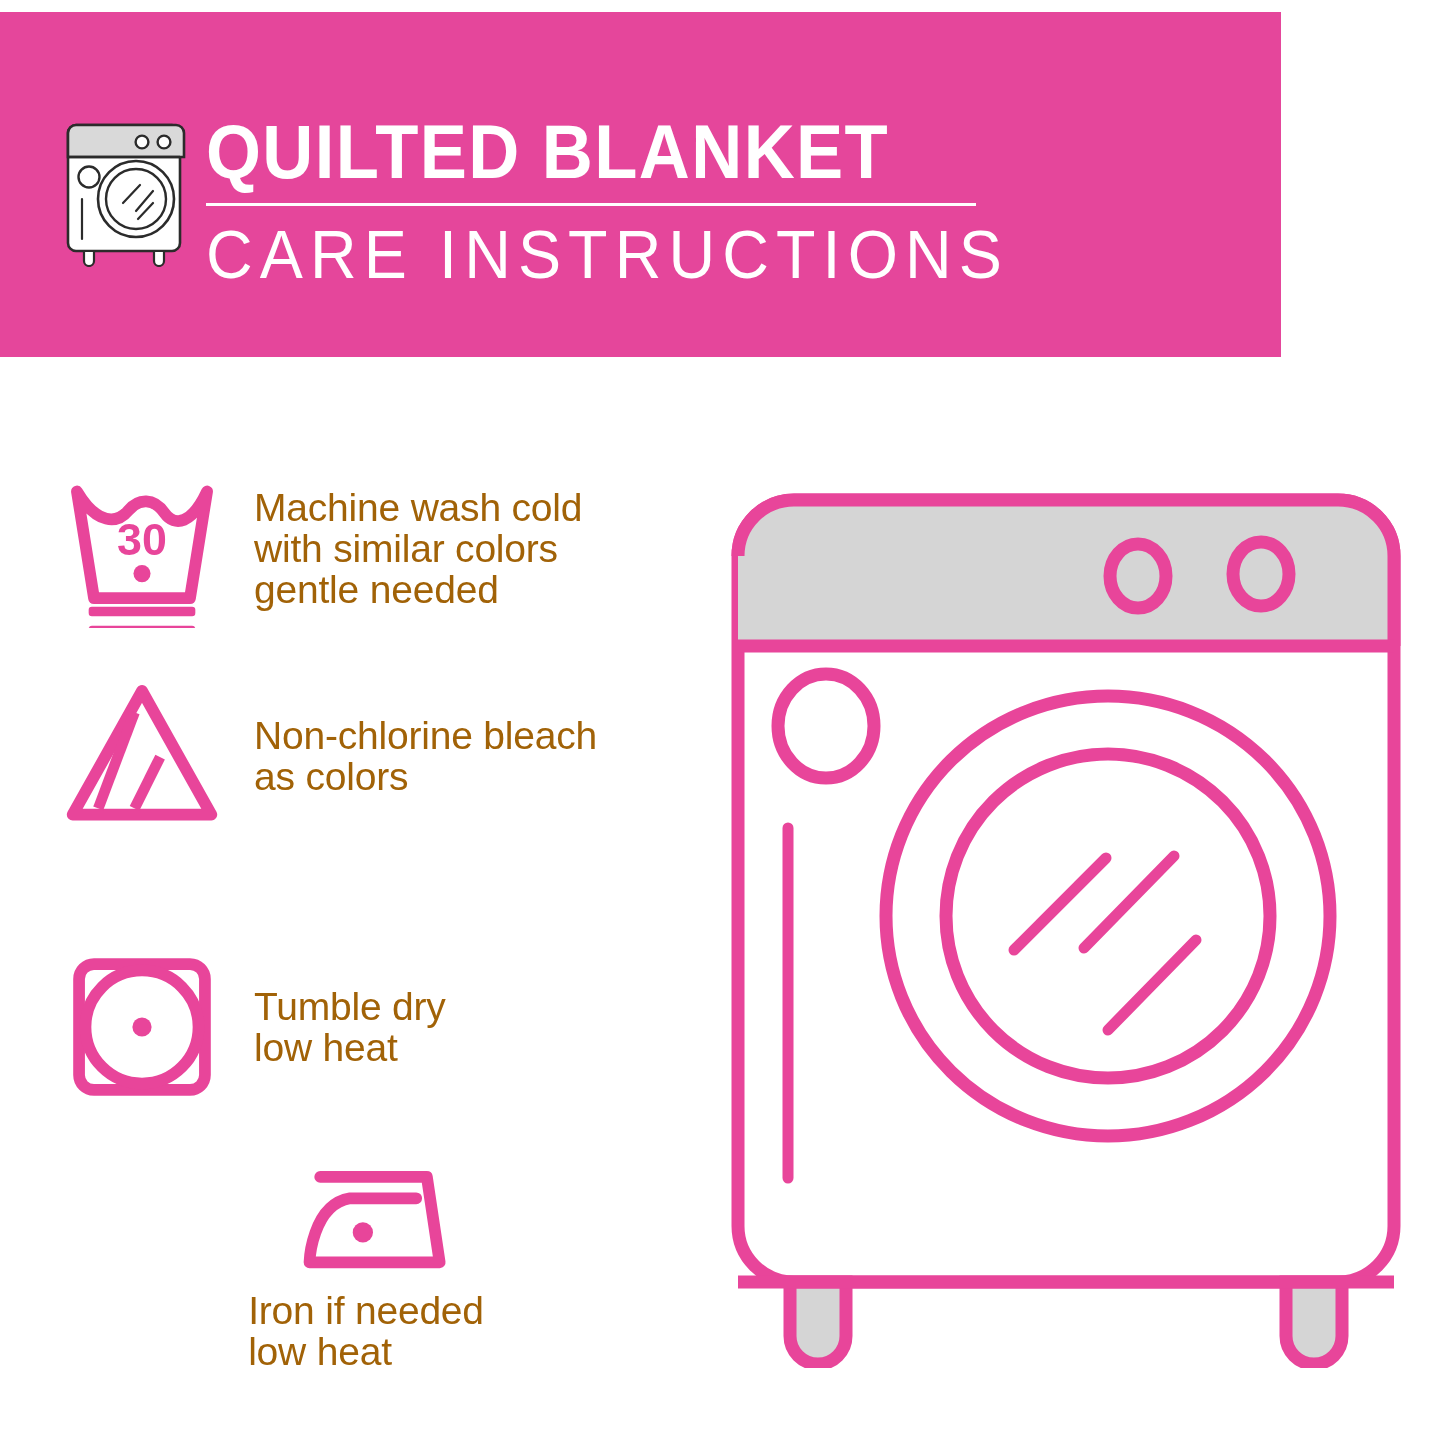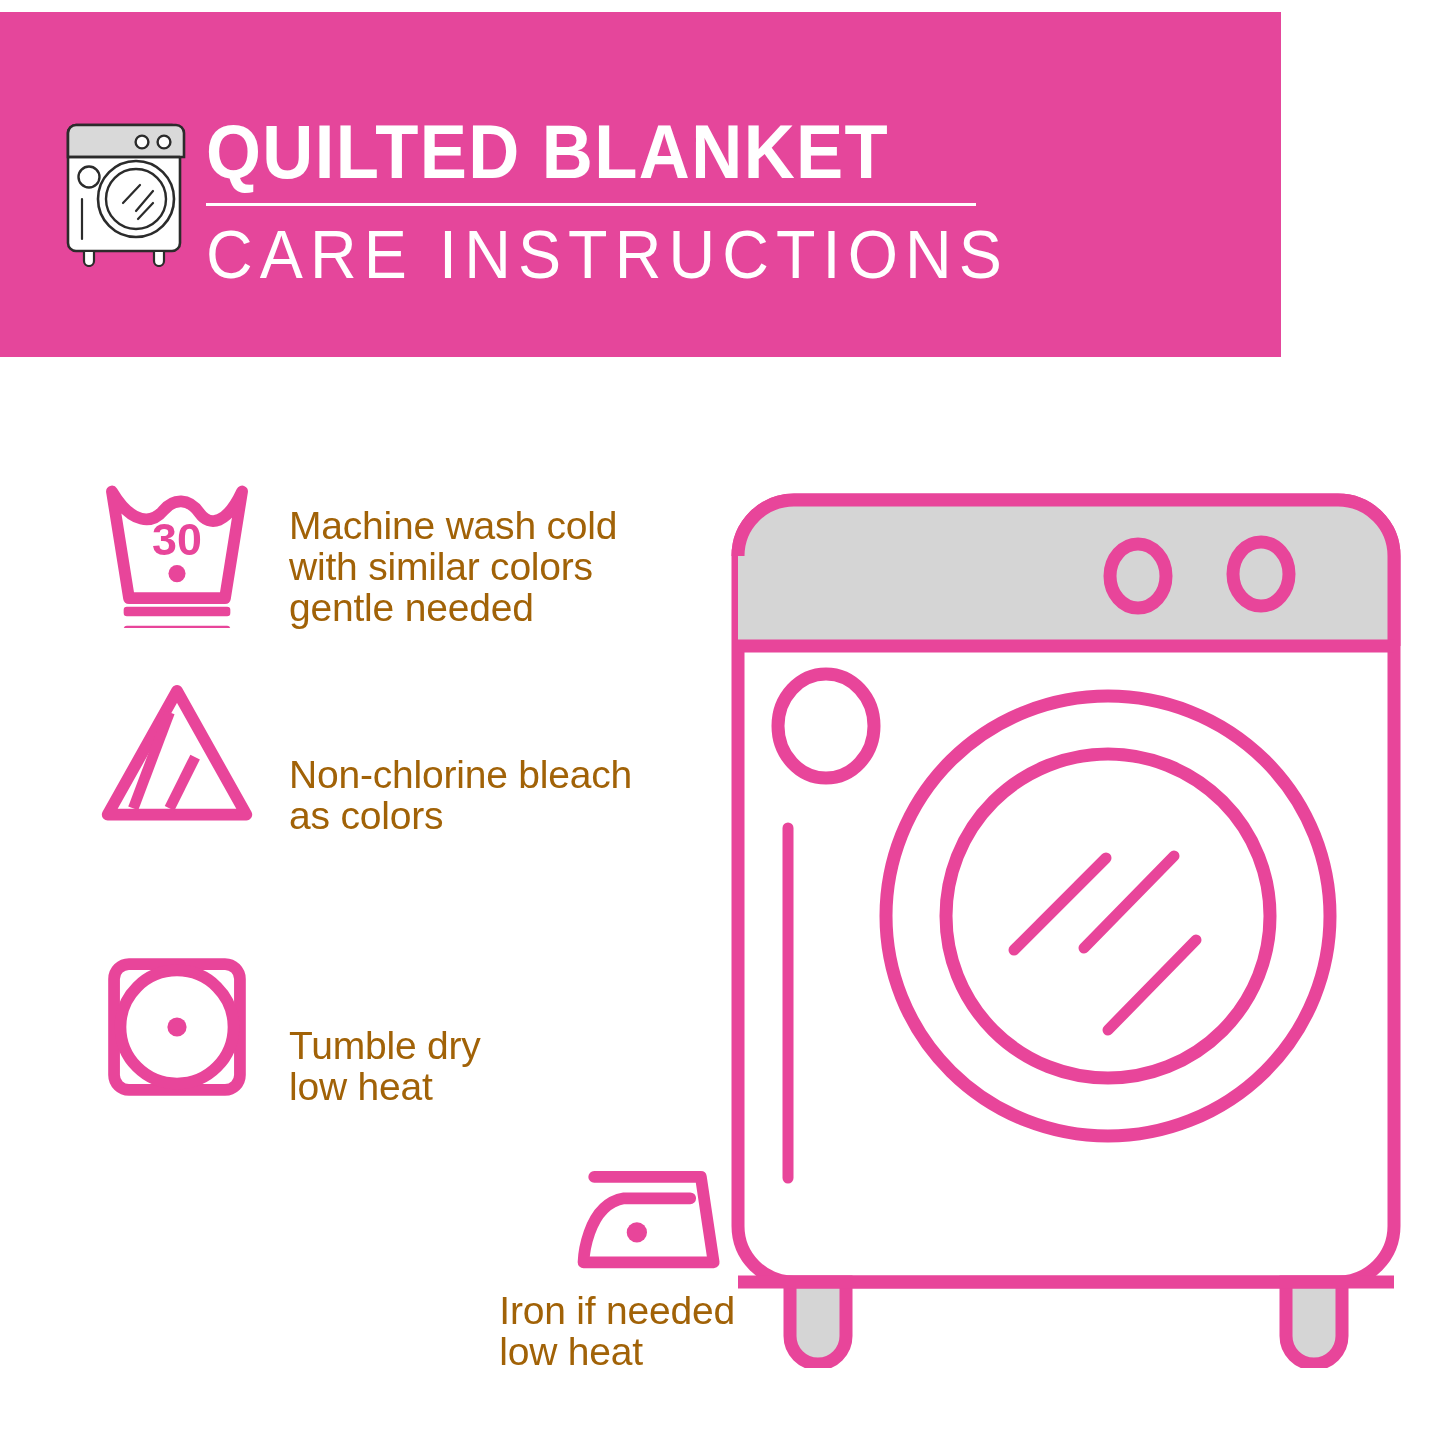--- a/index.html
+++ b/index.html
@@ -77,22 +77,21 @@
     left: 0;
     top: 345px;
     width: 700px;
     height: 1100px;
   }
   .care-row {
     position: absolute;
     left: 0;
     width: 700px;
     display: flex;
-    align-items: flex-end;
-    padding-left: 35px;
+    align-items: center;
   }
   .care-symbol {
     width: 160px;
     margin-left: 62px;
     flex: 0 0 160px;
     display: block;
   }
   .care-label {
     margin-left: 32px;
     color: #a16207;

